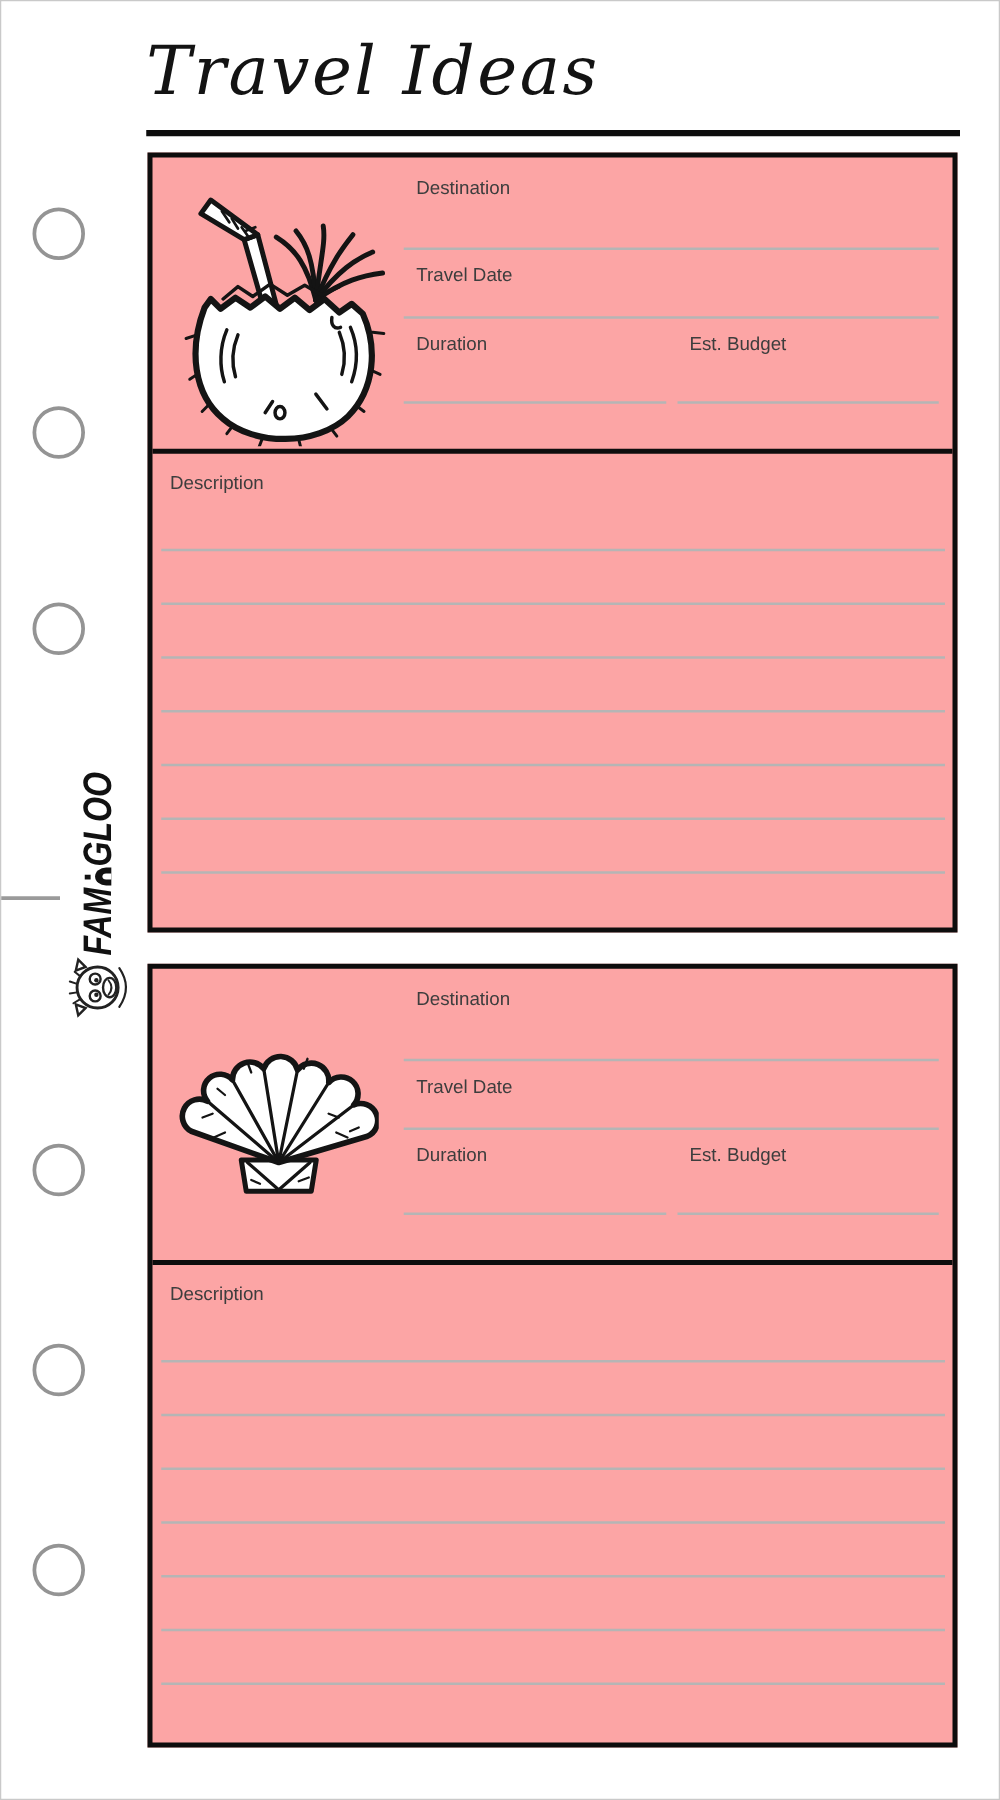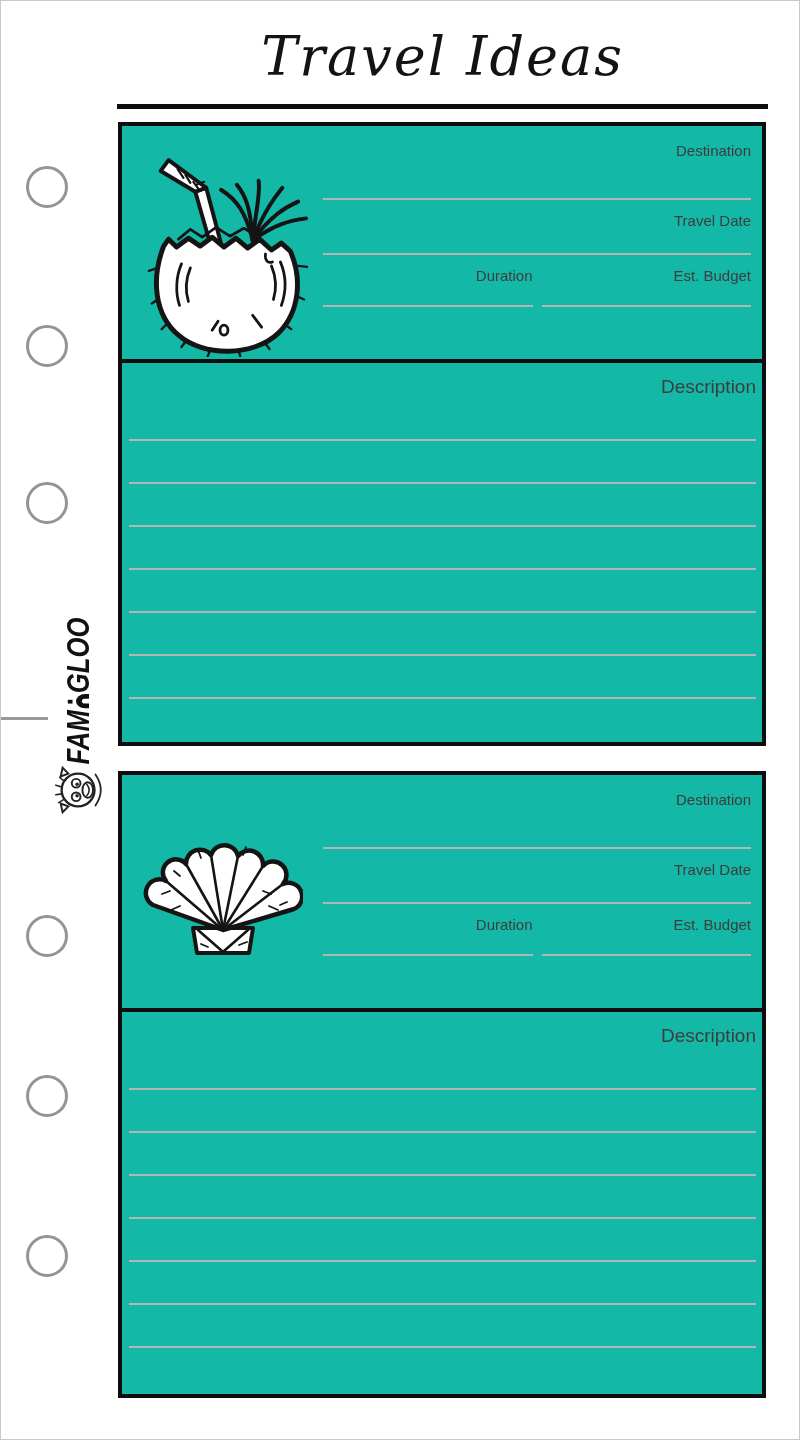--- a/index.html
+++ b/index.html
@@ -5,21 +5,21 @@
   html,body{margin:0;padding:0;}
   body{
     width:800px;height:1440px;position:relative;background:#fff;
     font-family:"Liberation Sans",sans-serif;overflow:hidden;
   }
   .page{position:absolute;inset:0;border:1px solid var(--c-edge,#c9c9c9);box-sizing:border-box;}
 
   
   .page-title{
     margin:0;position:absolute;top:20px;left:116px;width:651px;
-    text-align:center;font-family:"DejaVu Serif",serif;font-style:italic;
+    text-align:left;font-family:"DejaVu Serif",serif;font-style:italic;
     font-weight:500;font-size:54px;color:#131313;letter-spacing:2px;line-height:72px;
   }
   .header-rule{position:absolute;top:103px;left:116px;width:651px;height:5px;background:var(--c-ink,#0d0d0d);}
 
   
   .hole{position:absolute;left:25px;width:42px;height:42px;border:3px solid var(--c-hole,#949494);
         border-radius:50%;box-sizing:border-box;background:#fff;}
   .center-mark{position:absolute;left:0;top:716px;width:47px;height:3px;background:#9a9a9a;}
 
   
@@ -31,40 +31,40 @@
     letter-spacing:0;color:#111;
   }
   .igloo{display:inline-block;width:15px;height:11px;background:#111;
          border-radius:8px 8px 0 0;margin:0 1px 0 2px;position:relative;}
   .igloo-dot{position:absolute;top:-7px;left:5px;width:4px;height:4px;background:#111;}
   .igloo-door{position:absolute;left:5px;bottom:0;width:5px;height:6px;background:#fff;border-radius:3px 3px 0 0;}
   .mascot{position:absolute;left:50px;top:760px;width:58px;height:58px;}
 
   
   .card{position:absolute;left:117px;width:648px;border:4px solid var(--c-ink,#0d0d0d);
-        box-sizing:border-box;background:#14b8a6;text-align:right;}
+        box-sizing:border-box;background:#fca5a5;}
   .card-1{top:121px;height:624px;}
   .card-2{top:770px;height:627px;}
 
   .card-header{display:flex;height:233px;border-bottom:4px solid var(--c-ink,#0d0d0d);}
   .illus{flex:0 0 201px;display:flex;justify-content:center;align-items:flex-start;}
   .illus svg{display:block;}
   .coconut-svg{margin-top:25px;}
   .shell-svg{margin-top:39px;}
 
   .fields{flex:1;padding-right:11px;min-width:0;}
   .frow{box-sizing:border-box;border-bottom:2px solid var(--c-line,#b5b5b5);}
   .r1{height:74px;padding-top:15px;}
   .r2{height:55px;padding-top:11px;}
-  .r3{height:52px;display:flex;gap:9px;border-bottom:none;}
+  .r3{height:68px;display:flex;gap:9px;border-bottom:none;}
   .fcol{flex:1;box-sizing:border-box;border-bottom:2px solid var(--c-line,#b5b5b5);padding-top:11px;}
   .flabel{display:block;margin-left:10px;font-size:15px;line-height:19px;color:var(--c-label,#3d3d3d);}
 
   .desc{padding:14px 6px 0 7px;}
-  .dlabel{margin-left:17px;font-size:19px;line-height:19px;height:19px;color:var(--c-label,#3d3d3d);}
+  .dlabel{margin-left:7px;font-size:15px;line-height:19px;height:19px;color:var(--c-label,#3d3d3d);}
   .rule{height:43px;box-sizing:border-box;border-bottom:2px solid var(--c-line,#b5b5b5);}
   .rules .rule:first-child{height:45px;}
 </style>
 </head>
 <body>
 
 <div class="page">
 
   <h1 class="page-title">Travel Ideas</h1>
   <div class="header-rule"></div>

